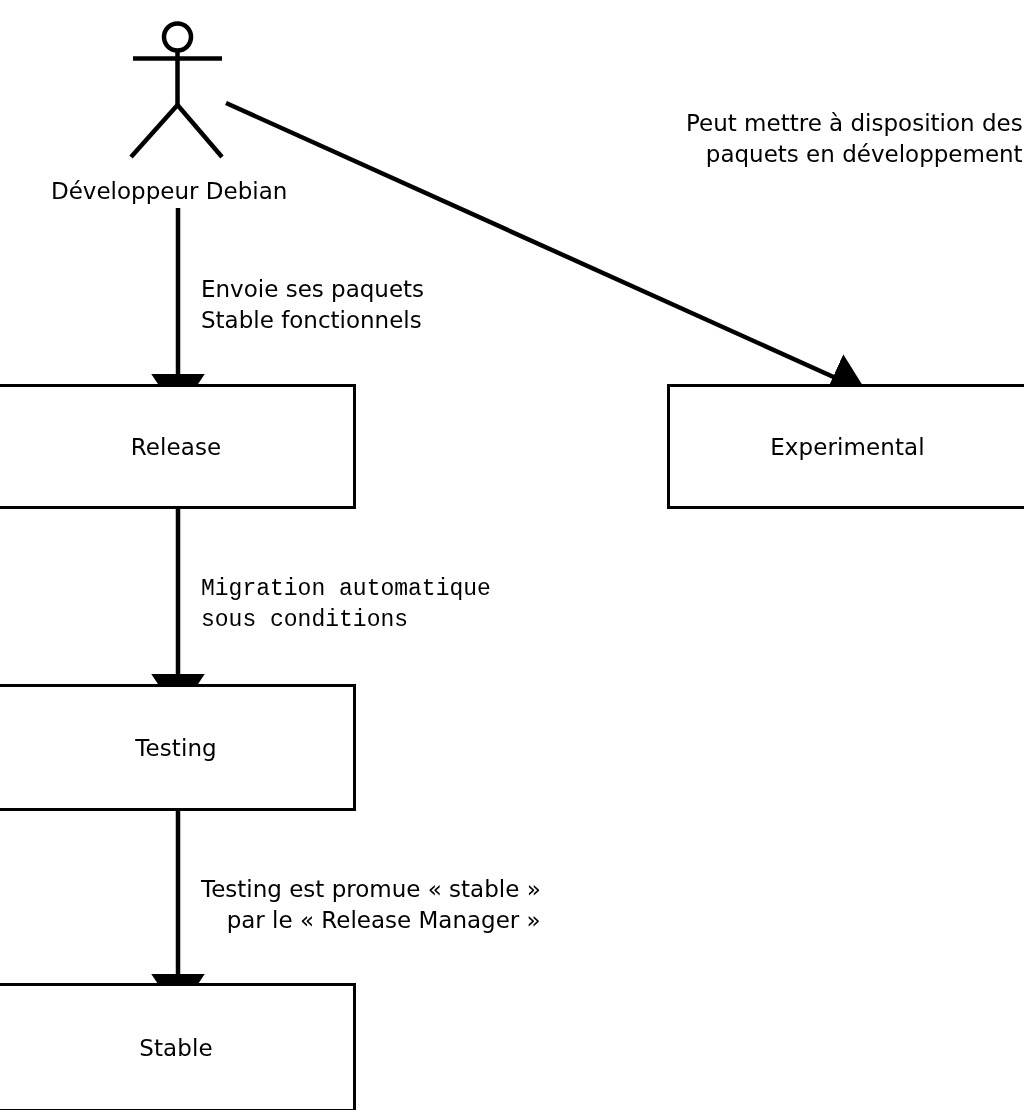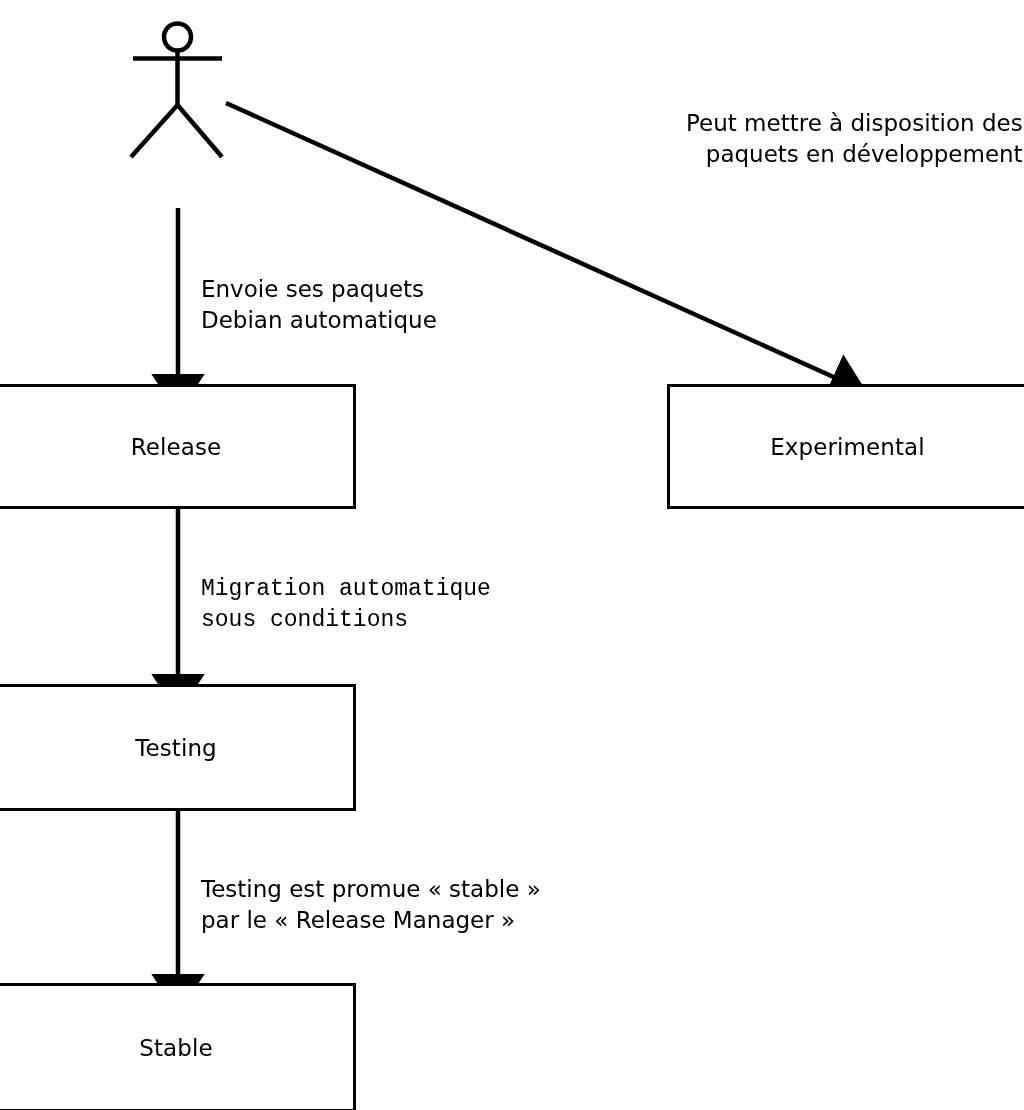--- a/index.html
+++ b/index.html
@@ -62,21 +62,21 @@
   
   #box-unstable     { left: -4px; top: 384px;  width: 360px; height: 125px; }
   #box-testing      { left: -4px; top: 684px;  width: 360px; height: 127px; }
   #box-stable       { left: -4px; top: 983px;  width: 360px; height: 129px; }
   #box-experimental { left: 667px; top: 384px; width: 361px; height: 125px; }
 
   
   #label-developer       { left: 51px;  top: 178px; }
   #label-edge-unstable   { left: 201px; top: 274px; }
   #label-edge-testing    { left: 201px; top: 574px; font-family: Liberation Mono, monospace; }
-  #label-edge-stable     { left: 201px; top: 874px; }
+  #label-edge-stable     { left: 201px; top: 874px; text-align: right; }
   #label-edge-experimental { left: 640px; top: 108px; text-align: right; margin-left: 46px; }
 </style>
 </head>
 <body>
 
 <div id="canvas">
 
   <svg id="vector-layer" viewBox="0 0 1024 1110" xmlns="http://www.w3.org/2000/svg">
     <defs>
       <marker id="arrowhead" markerWidth="10" markerHeight="12" refX="1.2" refY="6" orient="auto" markerUnits="strokeWidth">
@@ -97,23 +97,24 @@
 
     <line x1="178" y1="208" x2="178" y2="379" stroke="#000000" stroke-width="4.5" marker-end="url(#arrowhead)"></line>
 
     <line x1="226" y1="103" x2="838" y2="379" stroke="#000000" stroke-width="4.5" marker-end="url(#arrowhead-diag)"></line>
 
     <line x1="178" y1="509" x2="178" y2="679" stroke="#000000" stroke-width="4.5" marker-end="url(#arrowhead)"></line>
 
     <line x1="178" y1="811" x2="178" y2="979" stroke="#000000" stroke-width="4.5" marker-end="url(#arrowhead)"></line>
   </svg>
 
+  <div class="actor-label" id="label-developer">Développeur Debian</div>
 
   <div class="edge-label" id="label-edge-unstable">Envoie ses paquets
-Debian automatique</div>
+Stable fonctionnels</div>
 
   <div class="edge-label" id="label-edge-experimental">Peut mettre à disposition des
 paquets en développement</div>
 
   <div class="edge-label" id="label-edge-testing">Migration automatique
 sous conditions</div>
 
   <div class="edge-label" id="label-edge-stable">Testing est promue « stable »
 par le « Release Manager »</div>
 

